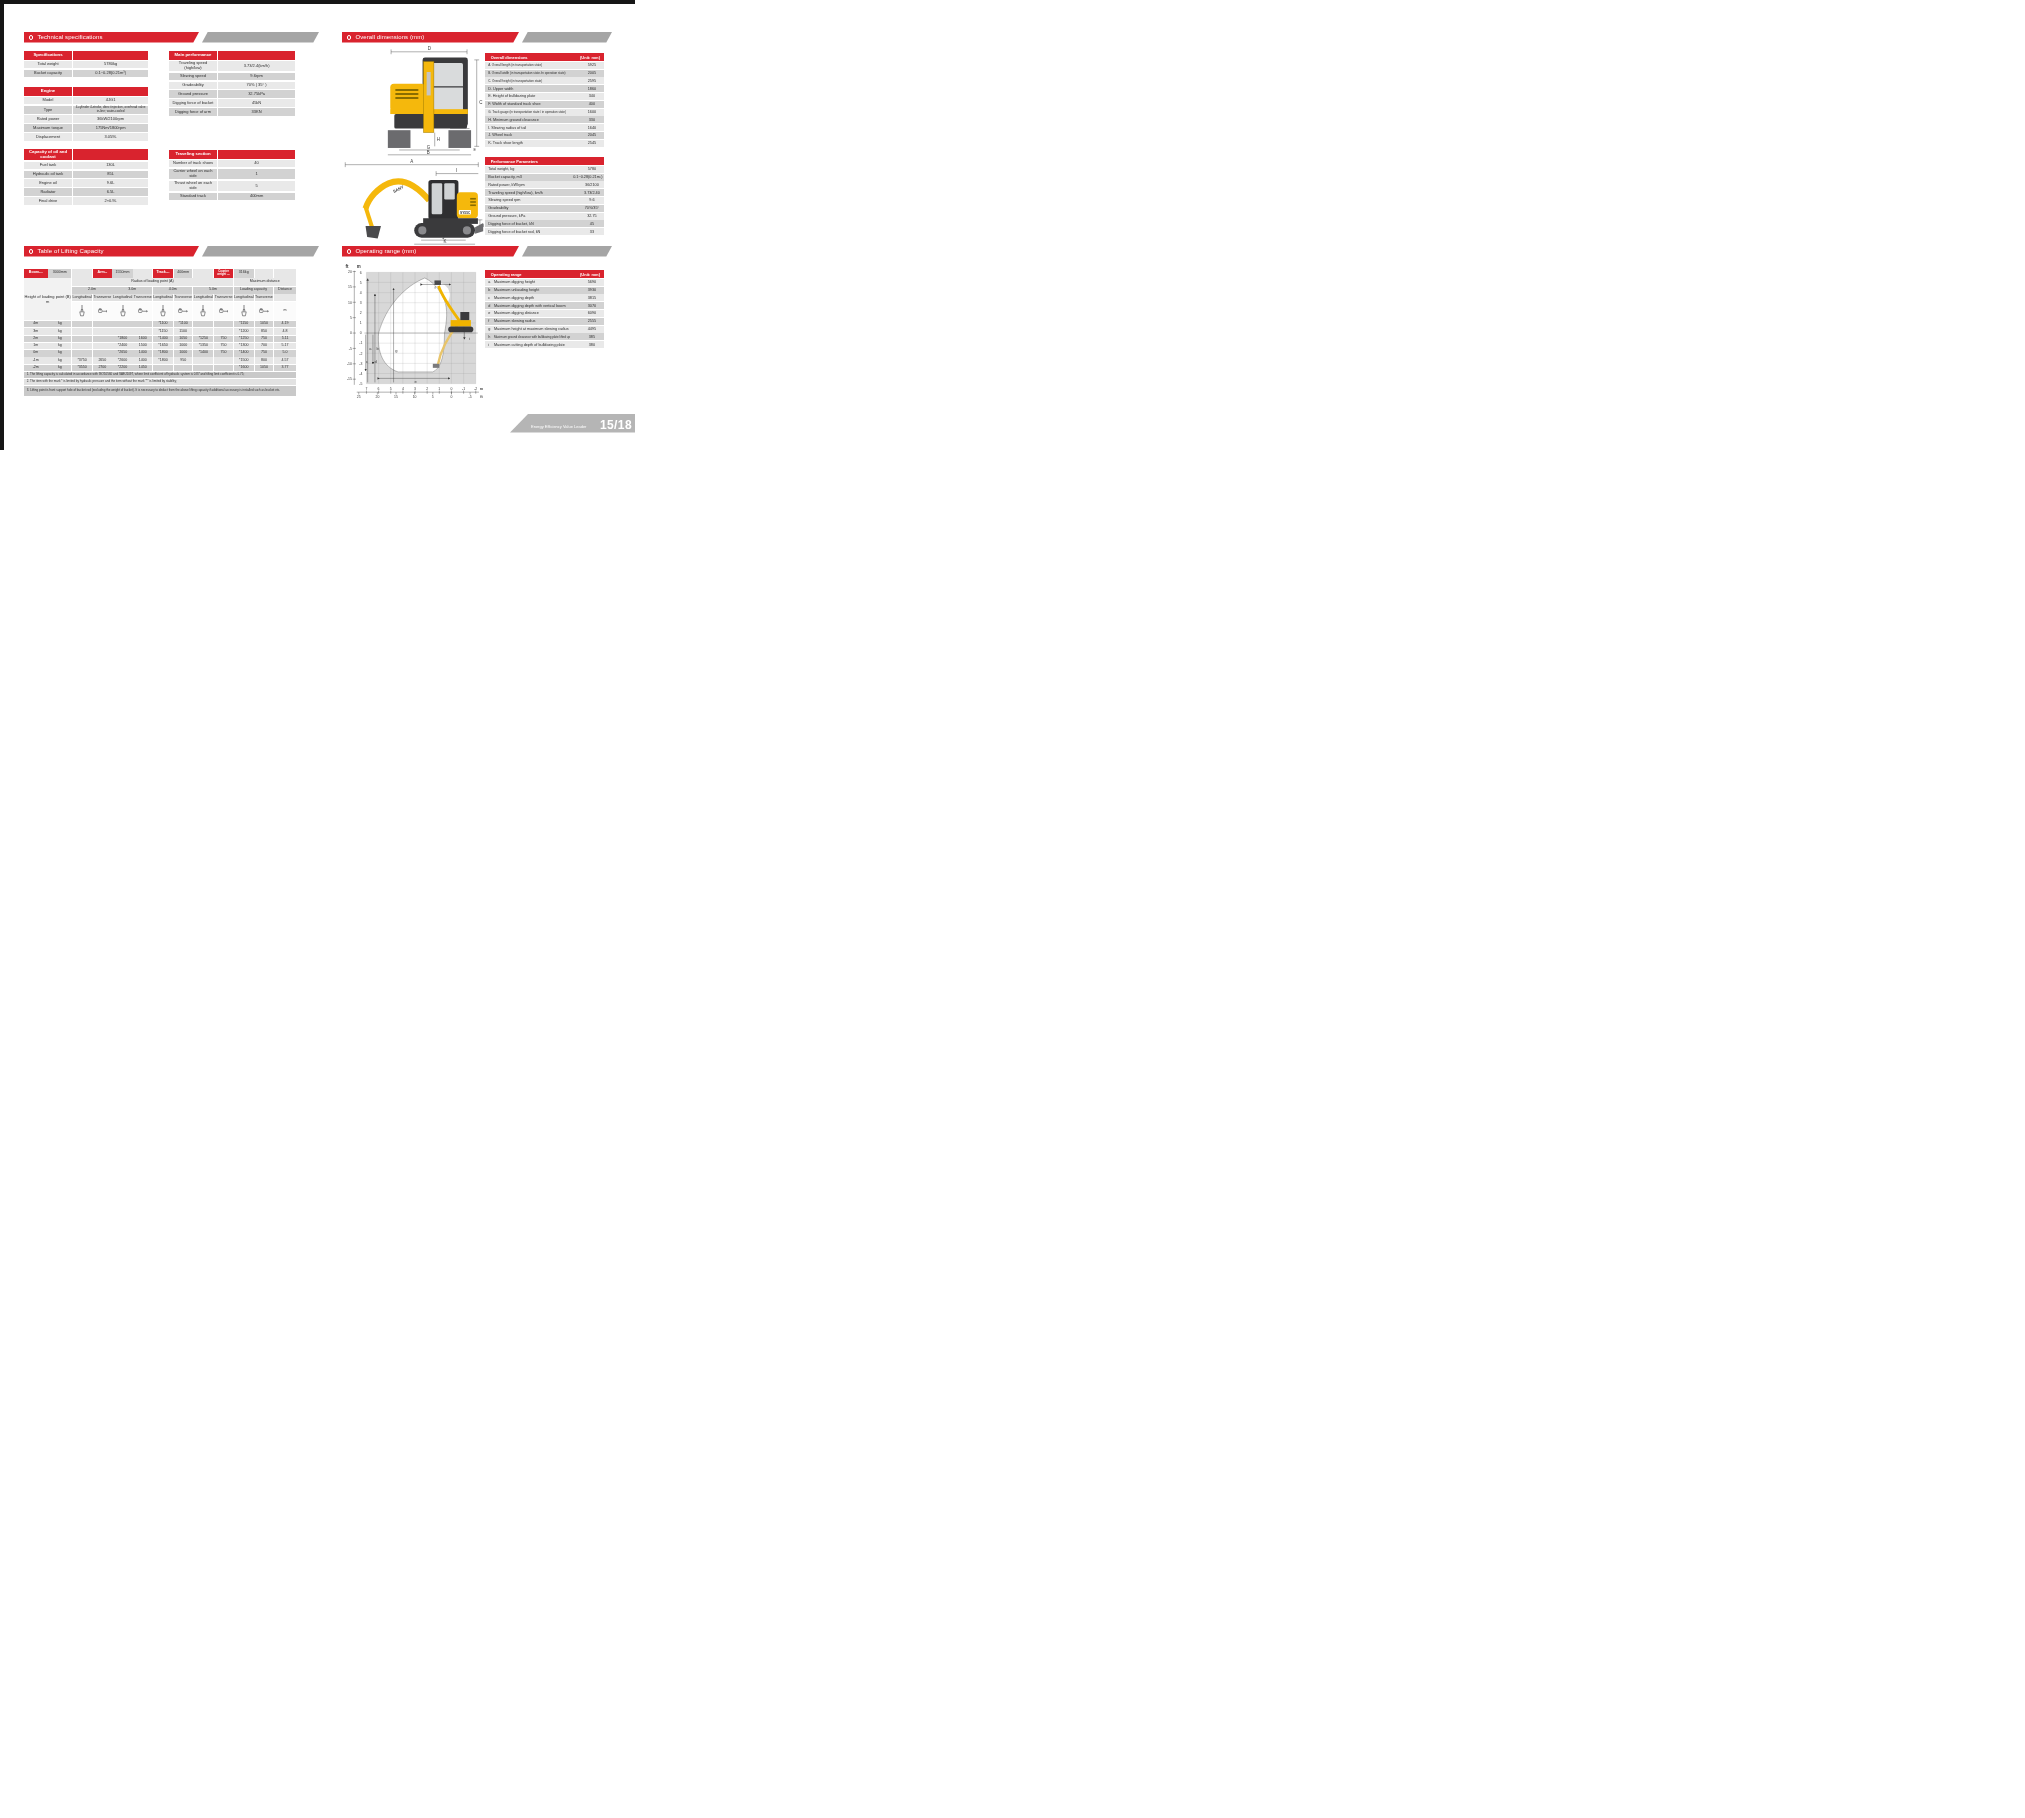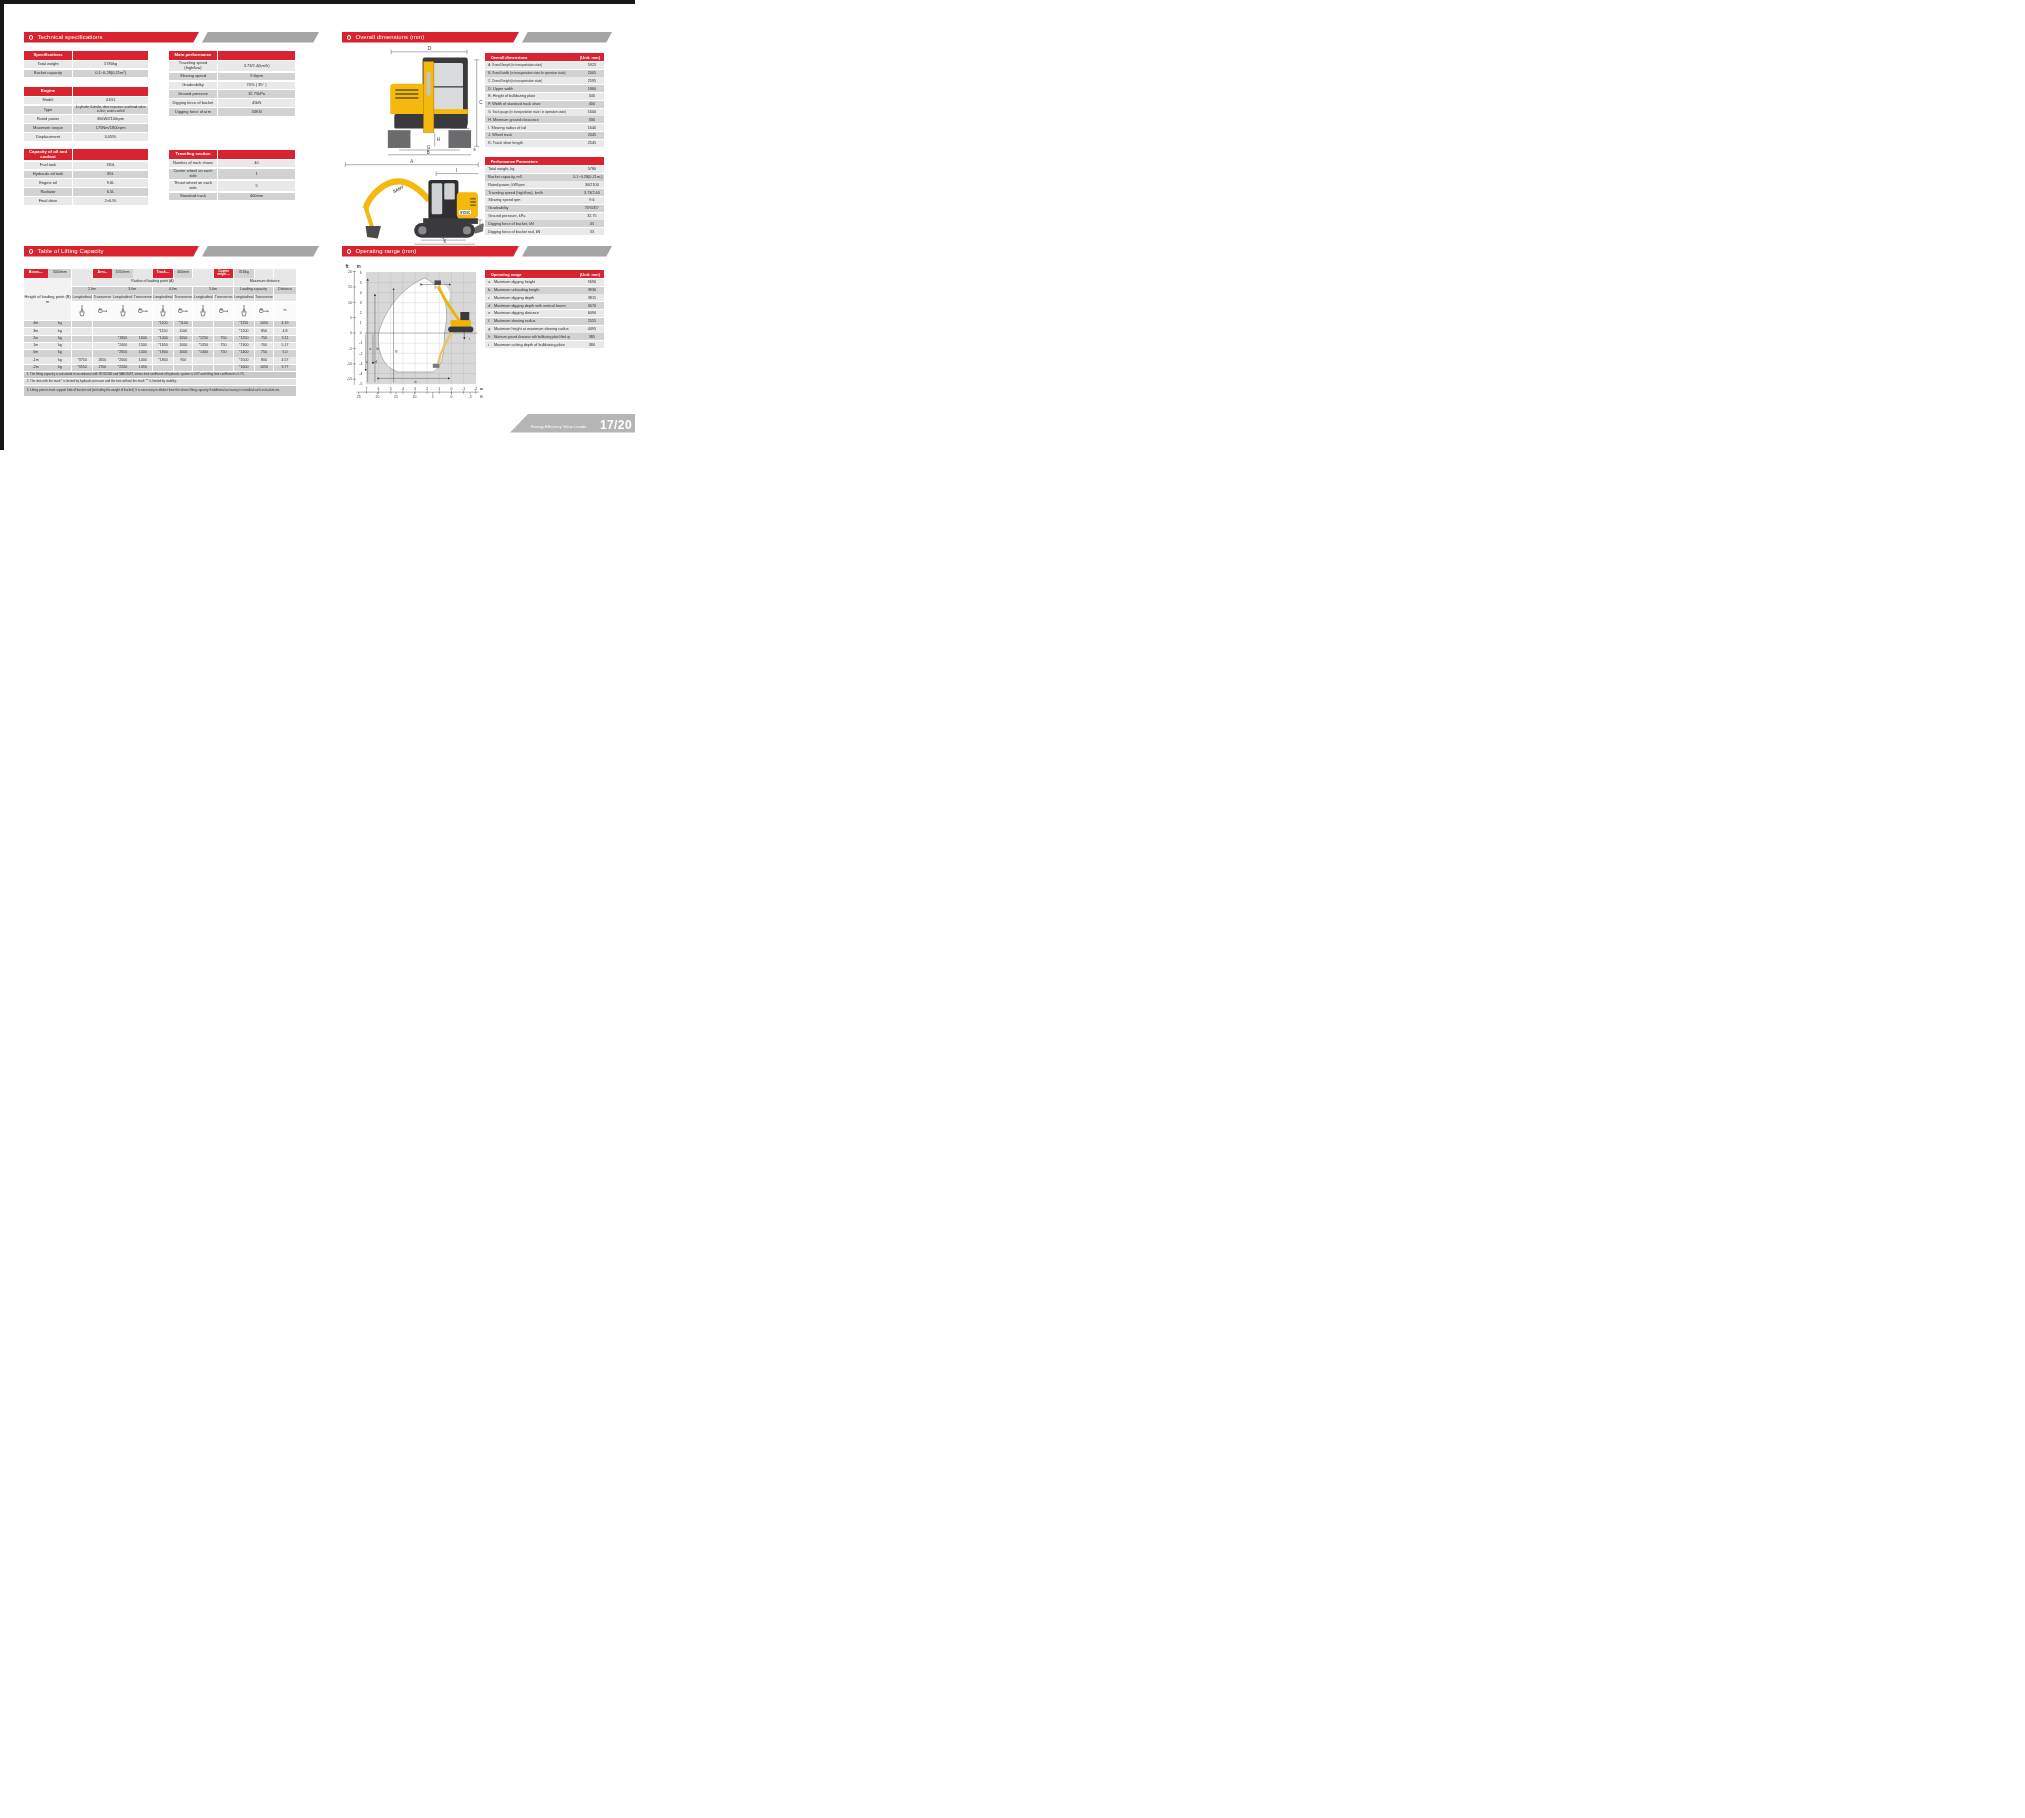--- a/index.html
+++ b/index.html
@@ -790,16 +790,16 @@
       <div class="lc g1" style="grid-area: 12 / 11;">*1600</div>
       <div class="lc g1" style="grid-area: 12 / 12;">1050</div>
       <div class="lc g1" style="grid-area: 12 / 13;">3.77</div>
       <div class="lc note n1" style="grid-area: 13 / 1 / auto / 14;">1. The lifting capacity is calculated in accordance with ISO10560 and SAEJ1097, where limit coefficient of hydraulic system is 0.87 and tilting limit coefficient is 0.75;</div>
       <div class="lc note n2" style="grid-area: 14 / 1 / auto / 14;">2. The item with the mark * is limited by hydraulic pressure and the item without the mark  "*"  is limited by stability;</div>
       <div class="lc note n1" style="grid-area: 15 / 1 / auto / 14;">3. Lifting point is front support hole of bucket rod (excluding the weight of bucket). It is necessary to deduct from the above lifting capacity if additional accessory is installed such as bucket etc.</div>
     </div>
 
   <div class="footer">
     <span class="tag">Energy Efficiency  Value Leader</span>
-    <span class="num">17/20</span>
+    <span class="num">15/18</span>
   </div>
 </div>
 
 
 </body></html>

